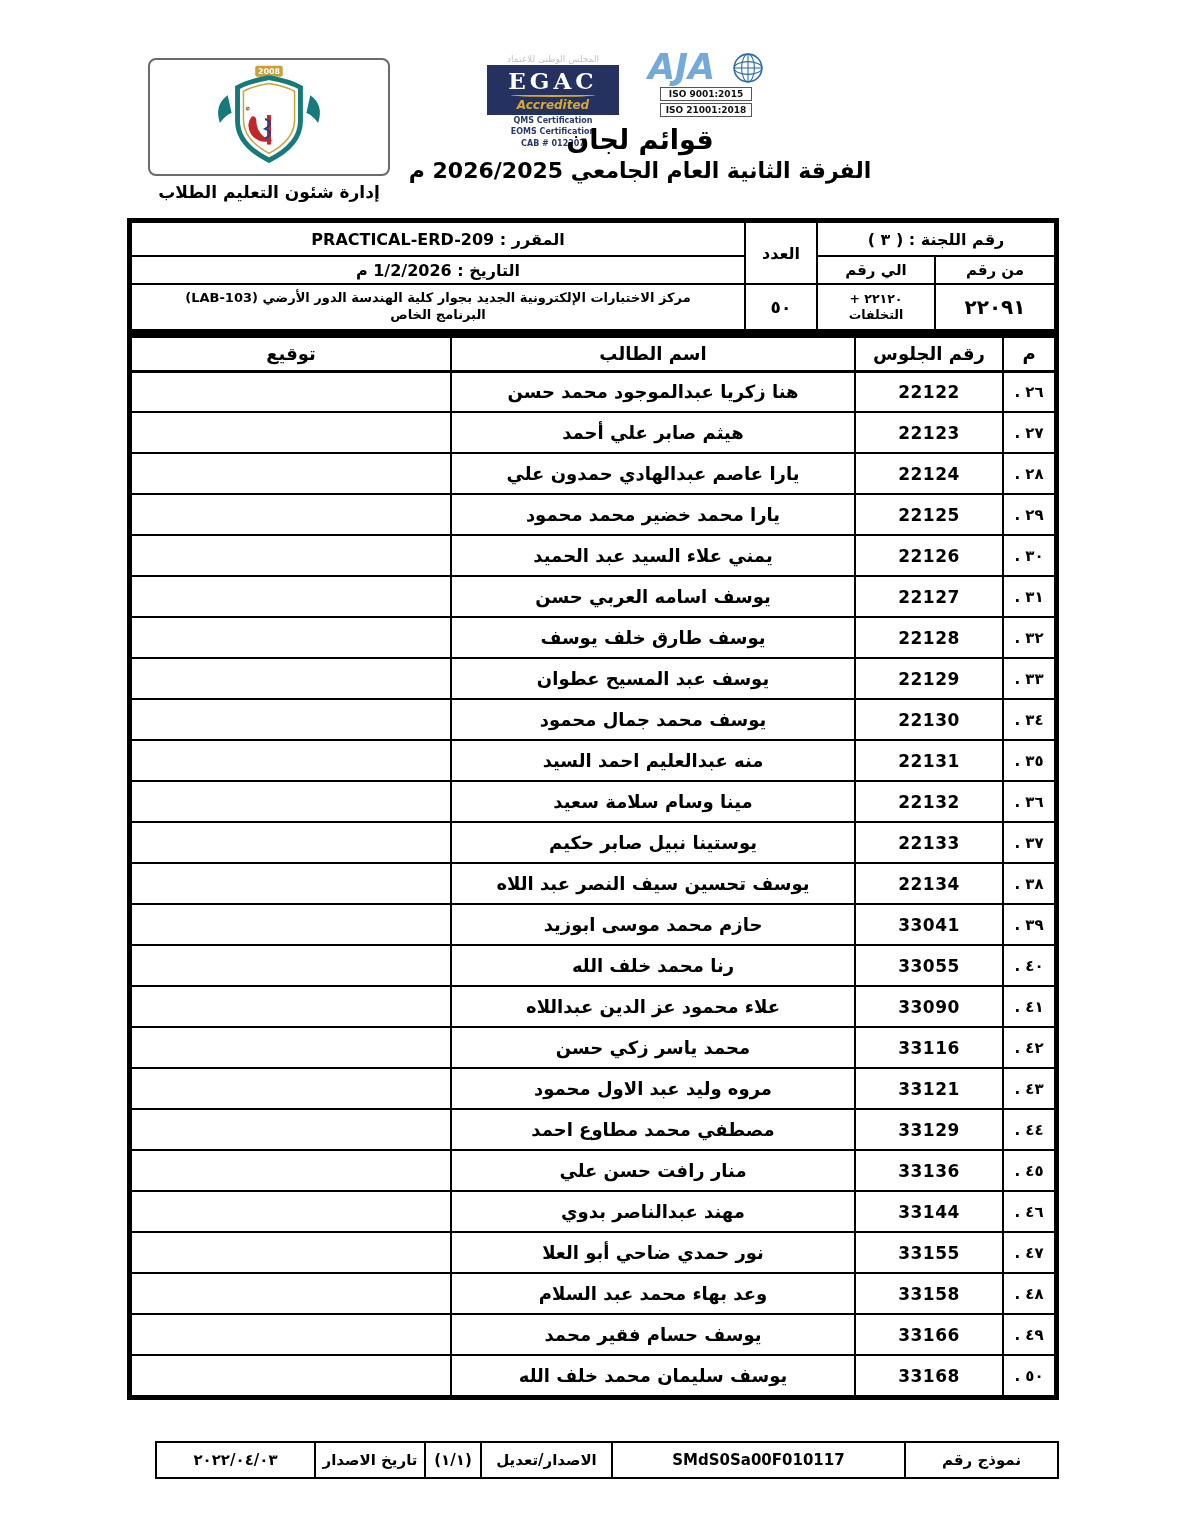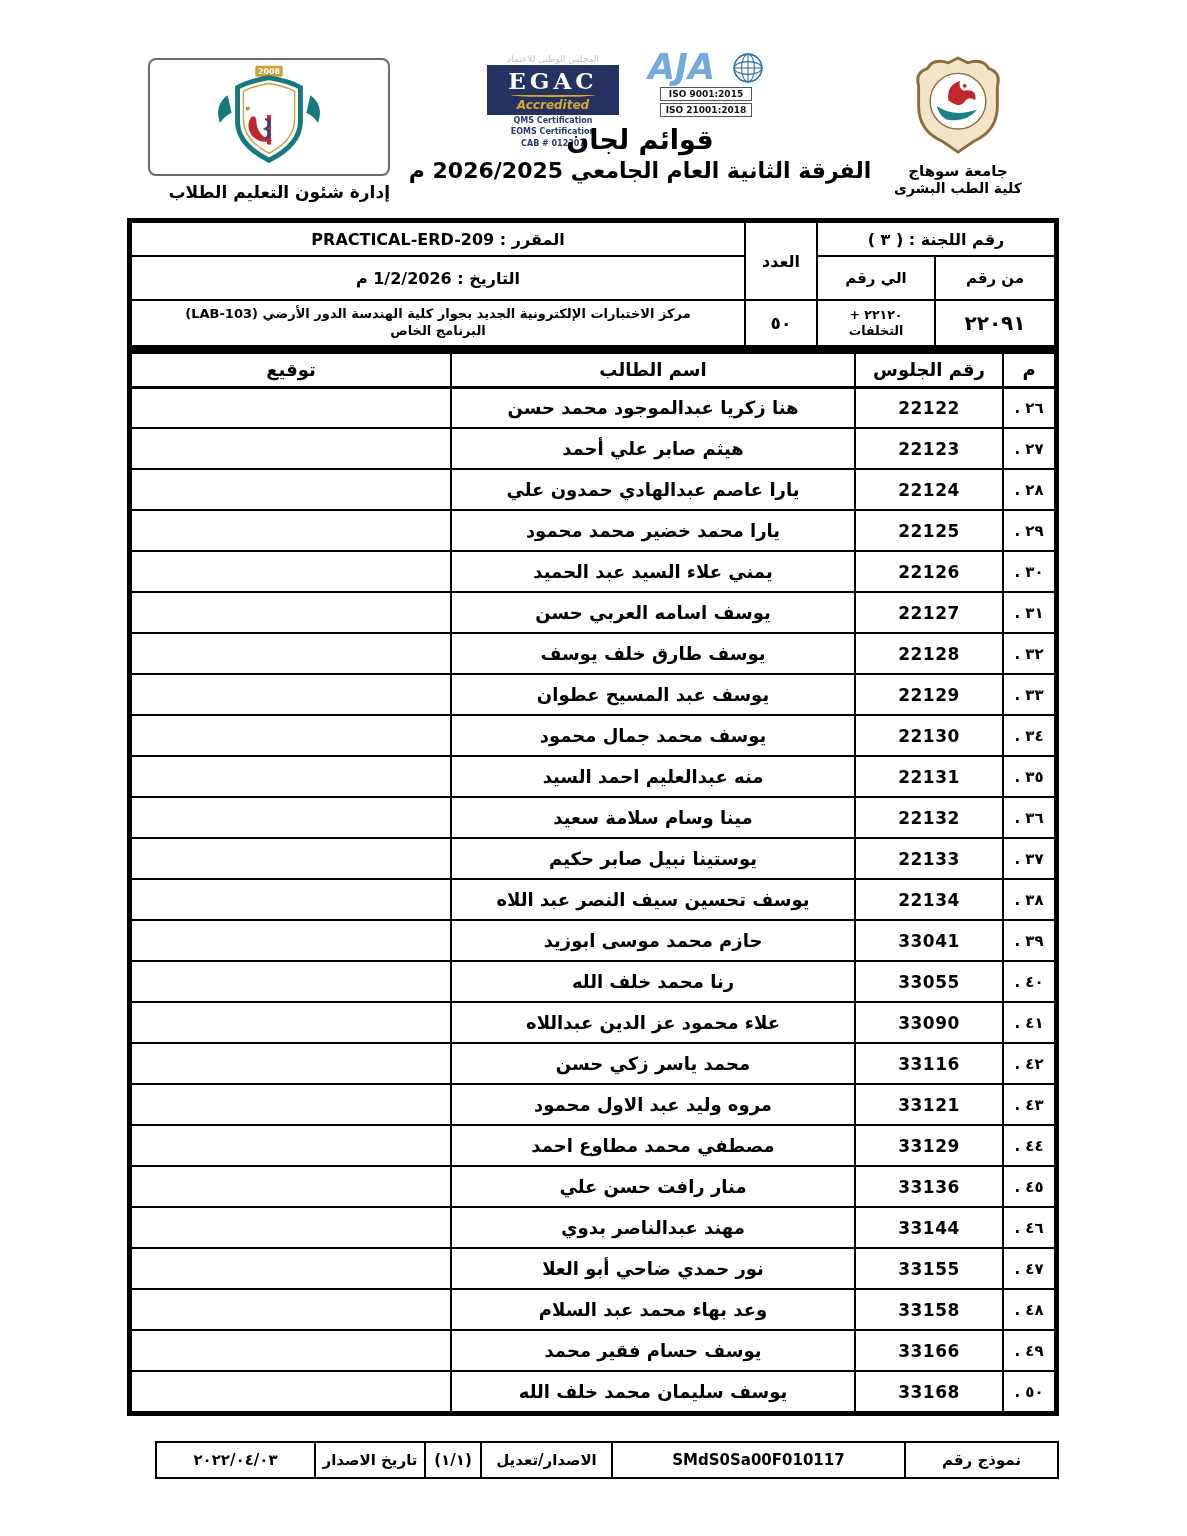--- a/index.html
+++ b/index.html
@@ -24,33 +24,33 @@
   .egac-line { font-size: 8px; font-weight: bold; color: #2c3a6b; line-height: 1.4; }
 
   .aja { position: absolute; left: 645px; top: 50px; width: 122px; text-align: center; direction: ltr; }
   .aja-row { display: flex; align-items: center; justify-content: center; gap: 17px; }
   .aja-name { color: #74a9dc; font-size: 35px; font-weight: bold; font-style: italic; line-height: 1; }
   .iso-box { display: block; margin: 2px auto 0; width: 92px; border: 1px solid #555; font-size: 9px; font-weight: bold; color: #111; padding: 1px 0; direction: ltr; }
 
   .title    { position: absolute; left: 420px; top: 124px; width: 440px; text-align: center; font-size: 27px; font-weight: bold; }
   .subtitle { position: absolute; left: 360px; top: 158px; width: 560px; text-align: center; font-size: 22px; font-weight: bold; }
 
-  .faculty-wrap { position: absolute; left: 148px; top: 58px; width: 242px; text-align: right; }
+  .faculty-wrap { position: absolute; left: 148px; top: 58px; width: 242px; text-align: center; }
   .faculty-box { border: 2px solid #6b6b6b; border-radius: 8px; height: 118px; display: flex; align-items: center; justify-content: center; background: #fff; }
   .dept { margin-top: 6px; font-size: 17px; font-weight: bold; }
 
   
   .frame { position: absolute; left: 127px; top: 218px; width: 932px; border: 3px solid #000; background: #fff; }
   table { border-collapse: collapse; width: 100%; table-layout: fixed; }
 
   .info td { border: 2px solid #000; text-align: center; vertical-align: middle; font-weight: bold; padding: 1px 3px; }
   .i-committee { font-size: 16px; height: 34px; }
   .i-countlabel { font-size: 16px; margin-left: 30px; }
   .i-course { font-size: 16px; }
-  .i-from, .i-to { font-size: 15px; height: 44px; }
+  .i-from, .i-to { font-size: 15px; height: 28px; }
   .i-date { font-size: 16px; }
   .i-fromv { font-size: 20px; height: 46px; }
   .i-tov { font-size: 12.5px; line-height: 1.25; }
   .i-countv { font-size: 17px; }
   .i-loc { font-size: 13px; line-height: 1.3; }
 
   .divider { height: 5px; background: #000; }
 
   .main th { border: 2px solid #000; border-bottom: 3px solid #000; font-size: 18px; height: 34px; font-weight: bold; text-align: center; vertical-align: middle; }
   .main td { border: 2px solid #000; height: 41px; text-align: center; vertical-align: middle; }
@@ -61,31 +61,20 @@
   
   .footer { position: absolute; left: 155px; top: 1441px; width: 904px; }
   .footer td { border: 2px solid #000; height: 36px; text-align: center; vertical-align: middle; font-weight: bold; font-size: 15px; }
   .f-code { direction: ltr; }
 </style>
 </head>
 <body>
 
 <div class="page">
 
-  <div class="uni-wrap">
-    <svg width="96" height="100" viewBox="0 0 100 104">
-      <path d="M50 2 L60 7 Q76 2 82 13 Q95 17 91 31 L91 52 Q91 78 66 89 L50 100 L34 89 Q9 78 9 52 L9 31 Q5 17 18 13 Q24 2 40 7 Z" fill="#f3e4c8" stroke="#8a6d3b" stroke-width="3"></path>
-      <circle cx="50" cy="47" r="29" fill="#ffffff" stroke="#8a6d3b" stroke-width="1.5"></circle>
-      <path d="M28 52 Q44 64 70 56 Q58 70 38 66 Q30 62 28 52 Z" fill="#1c7f86"></path>
-      <path d="M40 46 Q38 30 52 26 Q50 34 56 36 Q70 34 68 46 Q62 42 58 46 Q52 56 40 46 Z" fill="#c0272d"></path>
-      <circle cx="57" cy="31" r="2" fill="#c0272d"></circle>
-    </svg>
-    <div class="uni-name">جامعة سوهاج</div>
-    <div class="uni-fac">كلية الطب البشرى</div>
-  </div>
 
   <div class="egac">
     <div class="egac-arabic">المجلس الوطنى للاعتماد</div>
     <div class="egac-box">
       <div class="egac-name">EGAC</div>
       <div class="egac-swoosh"></div>
       <div class="egac-accredited">Accredited</div>
     </div>
     <div class="egac-line">QMS Certification</div>
     <div class="egac-line">EOMS Certification</div>

